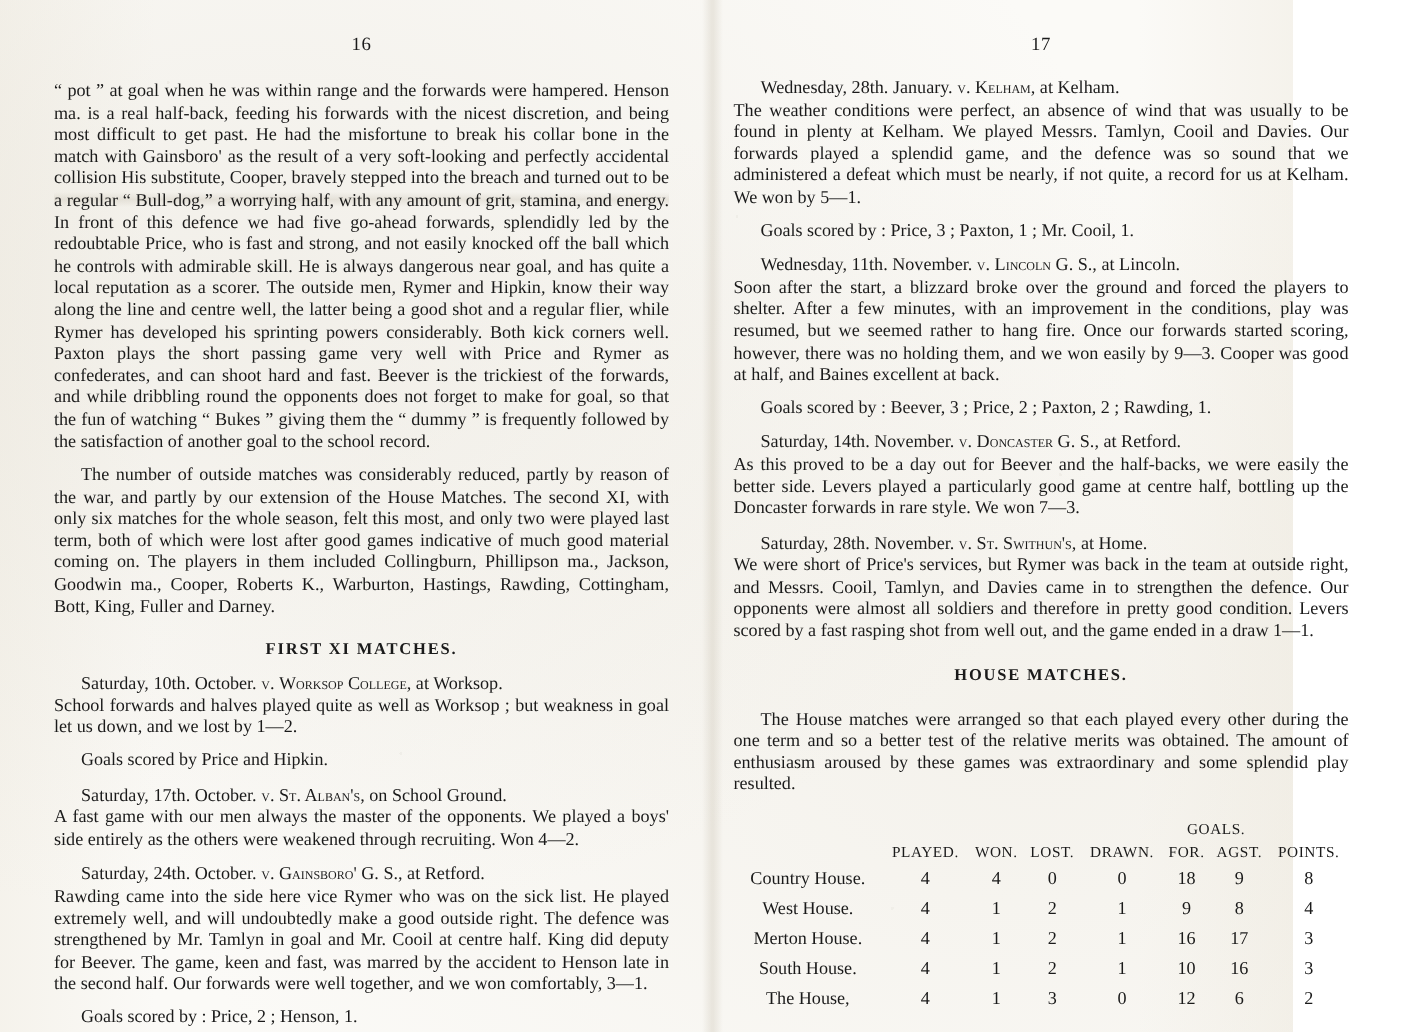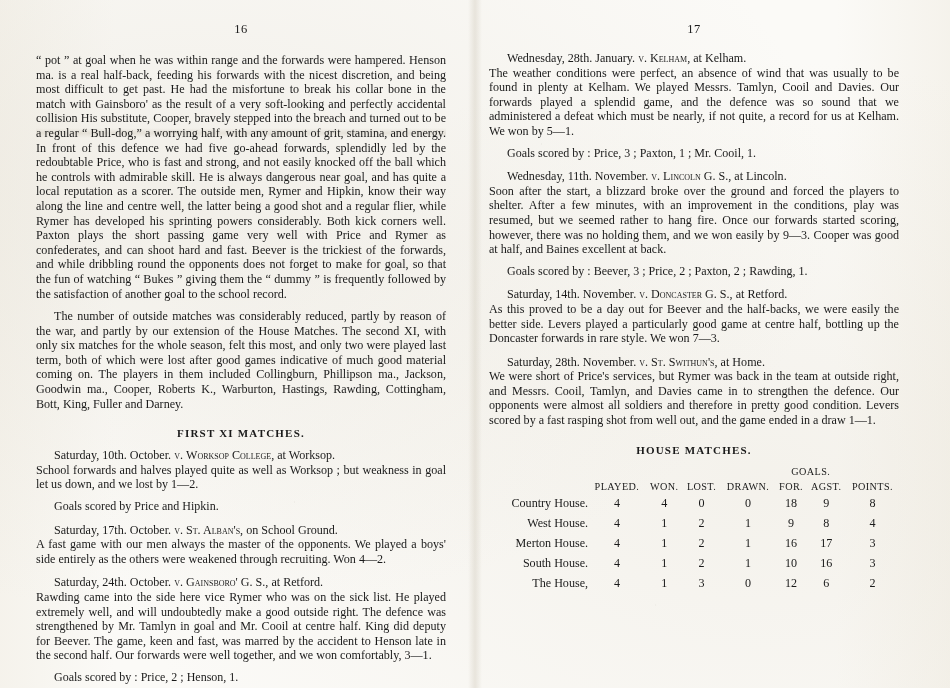--- a/index.html
+++ b/index.html
@@ -9,21 +9,21 @@
   }
   body {
     width: 950px;
     height: 688px;
     overflow: hidden;
     font-family: "Liberation Serif", serif;
     color: #1a1a1a;
   }
   .page {
     position: relative;
-    width: 950px;
+    width: 862px;
     height: 688px;
     background: #fbfaf7;
     background-image:
       radial-gradient(ellipse at 20% 30%, rgba(220,214,200,0.30), rgba(255,255,255,0) 60%),
       radial-gradient(ellipse at 80% 70%, rgba(226,220,206,0.28), rgba(255,255,255,0) 62%),
       linear-gradient(90deg, rgba(240,236,226,0.55) 0%, rgba(255,255,255,0) 12%, rgba(255,255,255,0) 88%, rgba(240,236,226,0.55) 100%);
     filter: none;
   }
   .gutter {
     position: absolute;
@@ -82,42 +82,42 @@
     line-height: 14.6px;
     text-indent: 18px;
     margin: 7px 0 7px 0;
   }
   .matchblock p.body { margin-top: 0; }
 
   table.results {
     width: 100%;
     border-collapse: collapse;
     font-size: 12.1px;
-    margin-top: 4px;
+    margin-top: 16px;
   }
   table.results td, table.results th {
     padding: 2px 0 3px 0;
     font-weight: normal;
   }
   table.results thead th {
     font-size: 10.2px;
     letter-spacing: 0.4px;
     text-transform: uppercase;
     text-align: center;
     padding-bottom: 2px;
   }
   table.results thead th.nm { text-align: left; }
   .goals-span {
     text-align: center;
     font-size: 10.2px;
     letter-spacing: 0.6px;
     text-transform: uppercase;
     padding-bottom: 0px;
   }
-  table.results td.nm { text-align: right; white-space: nowrap; }
+  table.results td.nm { text-align: center; white-space: nowrap; }
   table.results td.n  { text-align: center; }
   td.pts { font-weight: bold; }
 
   
   .speckle {
     position: absolute; inset: 0;
     pointer-events: none;
     opacity: .35;
     background-image:
       radial-gradient(circle at 13% 8%, rgba(160,150,130,.25) 0 1px, transparent 1px),
@@ -224,20 +224,21 @@
         <span>Saturday, 28th. November.</span>
         <span class="sc">v.</span>
         <span class="sc">St. Swithun's,</span>
         <span>at Home.</span>
       </p>
       <p class="body">We were short of Price's services, but Rymer was back in the team at outside right, and Messrs. Cooil, Tamlyn, and Davies came in to strengthen the defence.    Our opponents were almost all soldiers and therefore in pretty good condition.    Levers scored by a fast rasping shot from well out, and the game ended in a draw 1—1.</p>
     </div>
 
     <h2 class="section">House Matches.</h2>
 
+    <p class="body indent">The House matches were arranged so that each played every other during the one term and so a better test of the relative merits was obtained.    The amount of enthusiasm aroused by these games was extraordinary and some splendid play resulted.</p>
 
     <table class="results">
       <thead>
         <tr>
           <th class="nm"></th>
           <th></th>
           <th></th>
           <th></th>
           <th></th>
           <th class="goals-span" colspan="2">Goals.</th>

